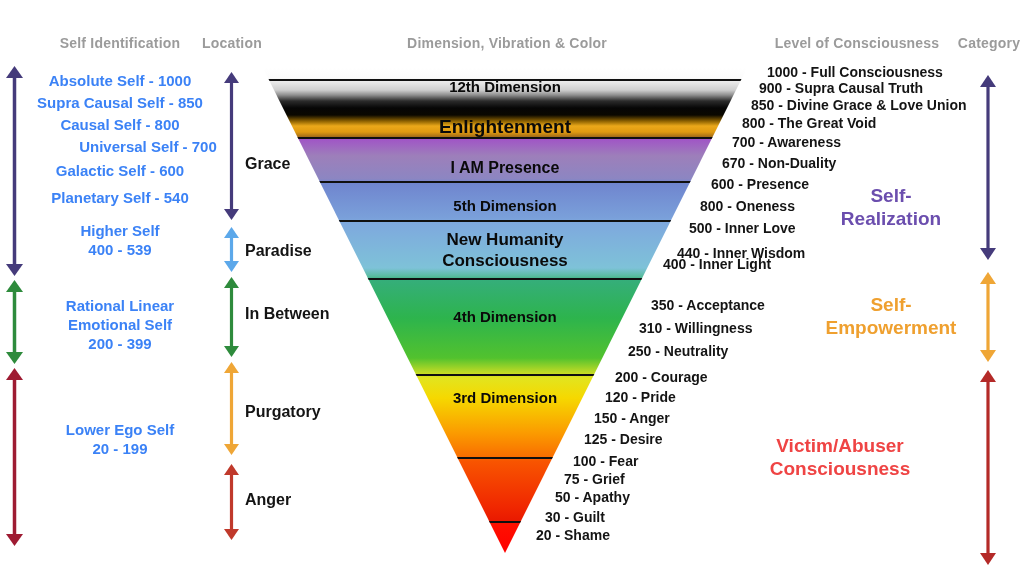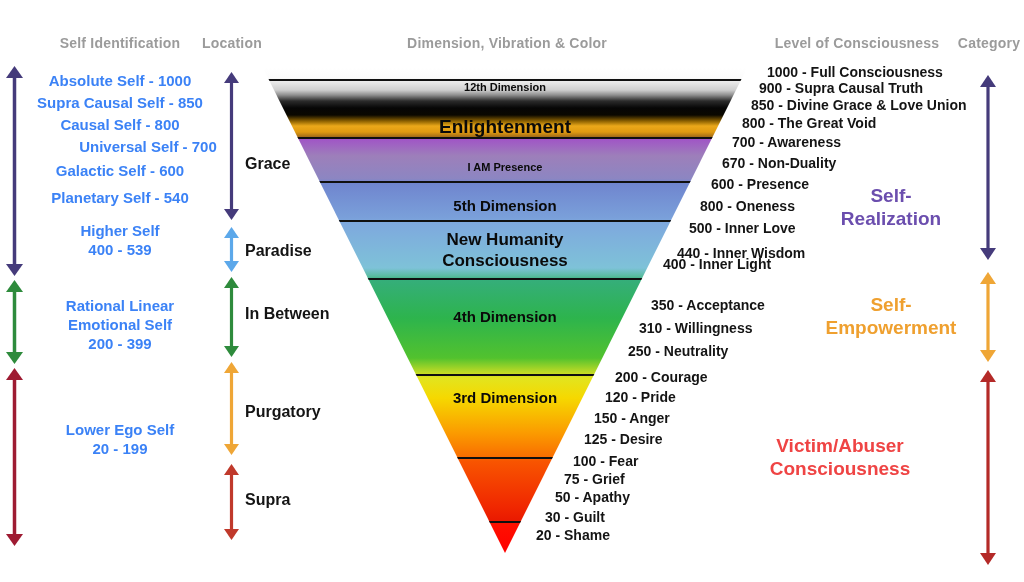--- a/index.html
+++ b/index.html
@@ -70,38 +70,38 @@
 Emotional Self
 200 - 399</div>
       <div class="selfid-item" style="top: 439px;">Lower Ego Self
 20 - 199</div>
     </div>
   <div id="location-col">
       <div class="loc-item" style="left: 245px; top: 164px;">Grace</div>
       <div class="loc-item" style="left: 245px; top: 251px;">Paradise</div>
       <div class="loc-item" style="left: 245px; top: 314px;">In Between</div>
       <div class="loc-item" style="left: 245px; top: 412px;">Purgatory</div>
-      <div class="loc-item" style="left: 245px; top: 500px;">Supra</div>
+      <div class="loc-item" style="left: 245px; top: 500px;">Anger</div>
     </div>
 
   <div class="pyramid">
     <div id="dividers">
         <div class="divider" style="top: 11px;"></div>
         <div class="divider" style="top: 69px;"></div>
         <div class="divider" style="top: 113px;"></div>
         <div class="divider" style="top: 152px;"></div>
         <div class="divider" style="top: 210px;"></div>
         <div class="divider" style="top: 306px;"></div>
         <div class="divider" style="top: 389px;"></div>
         <div class="divider" style="top: 453px;"></div>
       </div>
     <div id="bands">
-        <div class="band-label" style="top: 11px; font-size: 11px; line-height: 16px;">12th Dimension</div>
+        <div class="band-label" style="top: 11px; font-size: 15px; line-height: 16px;">12th Dimension</div>
         <div class="band-label" style="top: 49px; font-size: 19px; line-height: 20px;">Enlightenment</div>
-        <div class="band-label" style="top: 91px; font-size: 11px; line-height: 17px;">I AM Presence</div>
+        <div class="band-label" style="top: 91px; font-size: 16px; line-height: 17px;">I AM Presence</div>
         <div class="band-label" style="top: 130px; font-size: 15px; line-height: 16px;">5th Dimension</div>
         <div class="band-label" style="top: 161px; font-size: 17px; line-height: 21px;">New Humanity
 Consciousness</div>
         <div class="band-label" style="top: 241px; font-size: 15px; line-height: 16px;">4th Dimension</div>
         <div class="band-label" style="top: 322px; font-size: 15px; line-height: 16px;">3rd Dimension</div>
       </div>
   </div>
 
   <div id="levels-col">
       <div class="level-item" style="top: 72px; left: 767px;">1000 - Full Consciousness</div>

